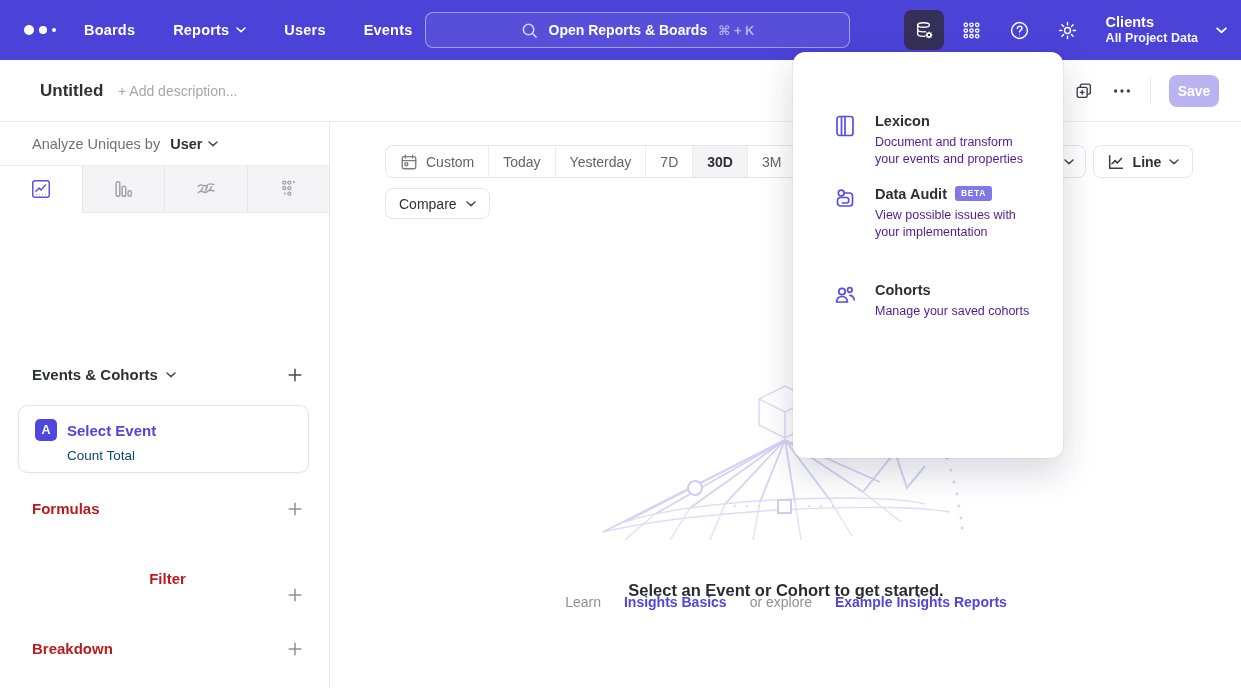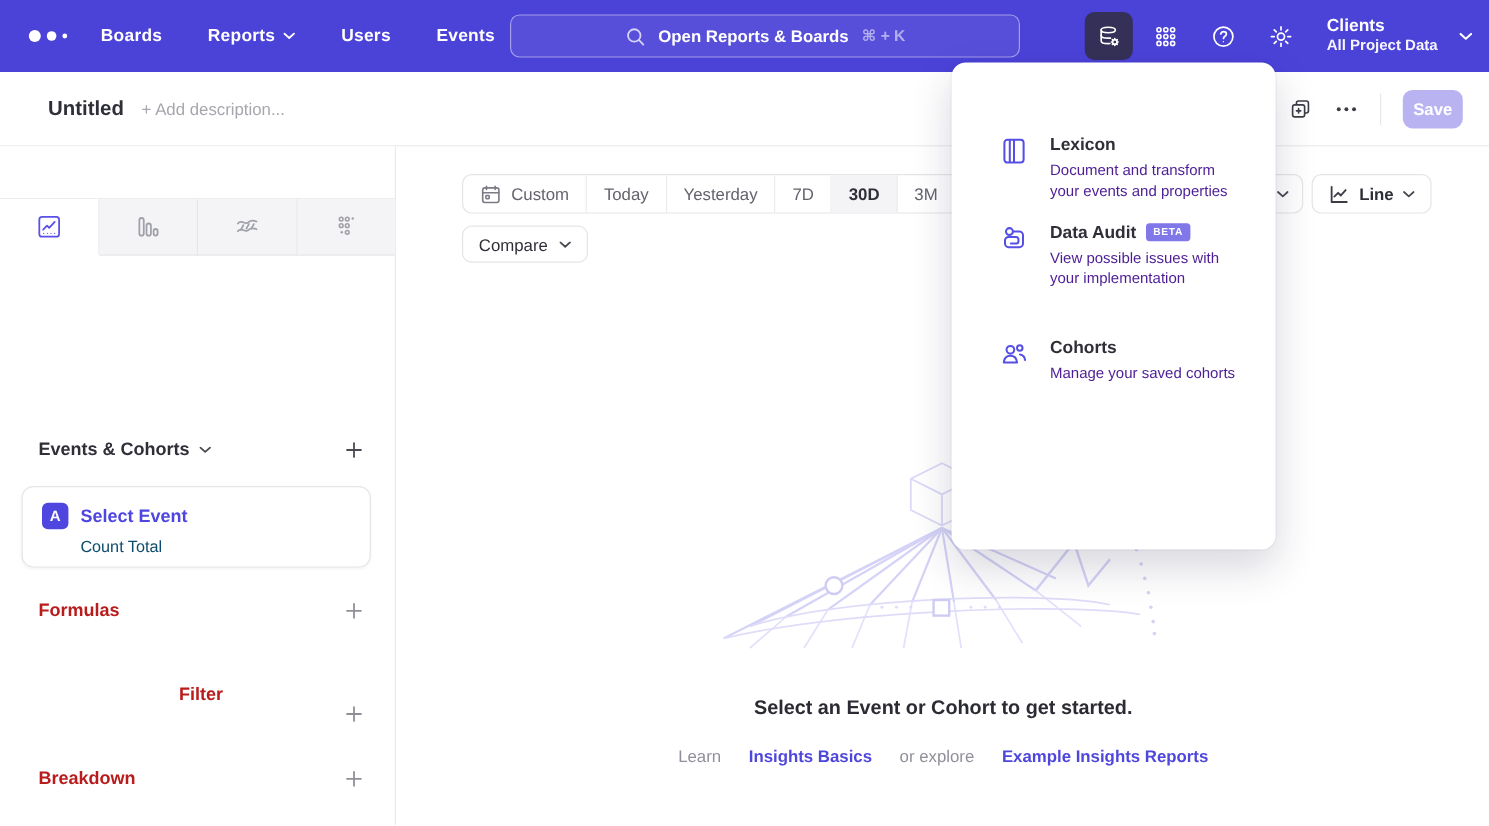--- a/index.html
+++ b/index.html
@@ -72,21 +72,21 @@
   .seg.selected { background:#f4f4f6; color:#2f2f38; font-weight:700; }
   .seg .cal { color:#7b7b85; display:flex; }
   .compare-btn { position:absolute; left:54px; top:66px; height:31px; display:flex; align-items:center; gap:9px; padding:0 13px; border:1px solid #e5e5e9; border-radius:8px; background:#fff; font-size:14px; color:#2f2f38; cursor:pointer; }
   .compare-btn .chev { color:#4a4a52; }
   .charttype-partial { position:absolute; left:679px; top:23px; width:76px; height:33px; border:1px solid #e5e5e9; border-radius:8px; background:#fff; display:flex; align-items:center; justify-content:flex-end; padding-right:11px; color:#4a4a52; cursor:pointer; }
   .line-btn { position:absolute; left:762px; top:23px; width:100px; height:33px; border:1px solid #e5e5e9; border-radius:8px; background:#fff; display:flex; align-items:center; justify-content:center; gap:8px; font-size:14px; color:#2f2f38; font-weight:600; cursor:pointer; }
   .line-btn .ic { color:#3c3c46; display:flex; }
   .line-btn .chev { color:#4a4a52; }
   .illustration { position:absolute; left:264px; top:258px; width:380px; height:165px; }
   .empty-heading { position:absolute; left:0; right:0; top:459px; text-align:center; font-size:16.5px; font-weight:700; color:#2b2b33; }
-  .empty-sub { position:absolute; left:0; right:0; top:500px; display:flex; justify-content:center; gap:23px; font-size:14px; color:#90909a; }
+  .empty-sub { position:absolute; left:0; right:0; top:472px; display:flex; justify-content:center; gap:23px; font-size:14px; color:#90909a; }
   .empty-sub .link { color:#4f46db; font-weight:700; cursor:pointer; }
 
   
   .menu-panel { position:absolute; left:793px; top:52px; width:270px; height:406px; background:#fff; border-radius:12px; box-shadow:0 0 0 1px rgba(40,40,80,.05), 0 14px 34px rgba(35,35,70,.18); z-index:60; }
   .menu-item { position:absolute; left:10px; right:10px; display:flex; align-items:flex-start; padding:10px 14px 10px 30px; gap:18px; border-radius:8px; cursor:pointer; }
   .menu-item .mi-icon { flex:0 0 24px; color:#564fe6; margin-top:1px; display:flex; }
   .mi-title-row { display:flex; align-items:center; gap:8px; }
   .mi-title { font-size:14.5px; font-weight:700; color:#2f2f38; }
   .mi-badge { background:#8077e8; color:#fff; font-size:8.5px; font-weight:700; letter-spacing:.6px; padding:2.5px 6px; border-radius:3px; transform:translateY(-1px); }
   .mi-desc { margin-top:5px; font-size:12.5px; line-height:1.38; color:#4c1d95; max-width:176px; }
@@ -196,20 +196,27 @@
             <circle cx="11" cy="11" r="1.8"></circle>
             <circle cx="18" cy="11" r="1.8"></circle>
         </svg>
       </span>
       <span class="h-divider"></span>
       <button class="save-btn">Save</button>
     </div>
   </div>
 
   <aside class="sidebar">
+    <div class="analyze-row">
+      <span class="lbl">Analyze Uniques by</span>
+      <span class="val">User</span>
+      <svg class="chev" viewBox="0 0 10 6" width="10" height="6">
+          <path d="M1 1l4 3.6L9 1" fill="none" stroke="currentColor" stroke-width="1.5" stroke-linecap="round" stroke-linejoin="round"></path>
+        </svg>
+    </div>
     <div class="chart-tabs">
       <span class="chart-tab selected">
         <svg viewBox="0 0 24 24" width="22" height="22" fill="none" stroke="currentColor" stroke-width="1.6" stroke-linecap="round" stroke-linejoin="round">
           <rect x="3" y="3" width="18" height="18" rx="2.5"></rect>
           <path d="M6.5 14.5l3.5-3.5 2 2 5-5.5"></path>
           <circle cx="7" cy="18" r="0.5" fill="currentColor" stroke="none"></circle>
             <circle cx="10.3" cy="18" r="0.5" fill="currentColor" stroke="none"></circle>
             <circle cx="13.6" cy="18" r="0.5" fill="currentColor" stroke="none"></circle>
             <circle cx="17" cy="18" r="0.5" fill="currentColor" stroke="none"></circle>
         </svg>

